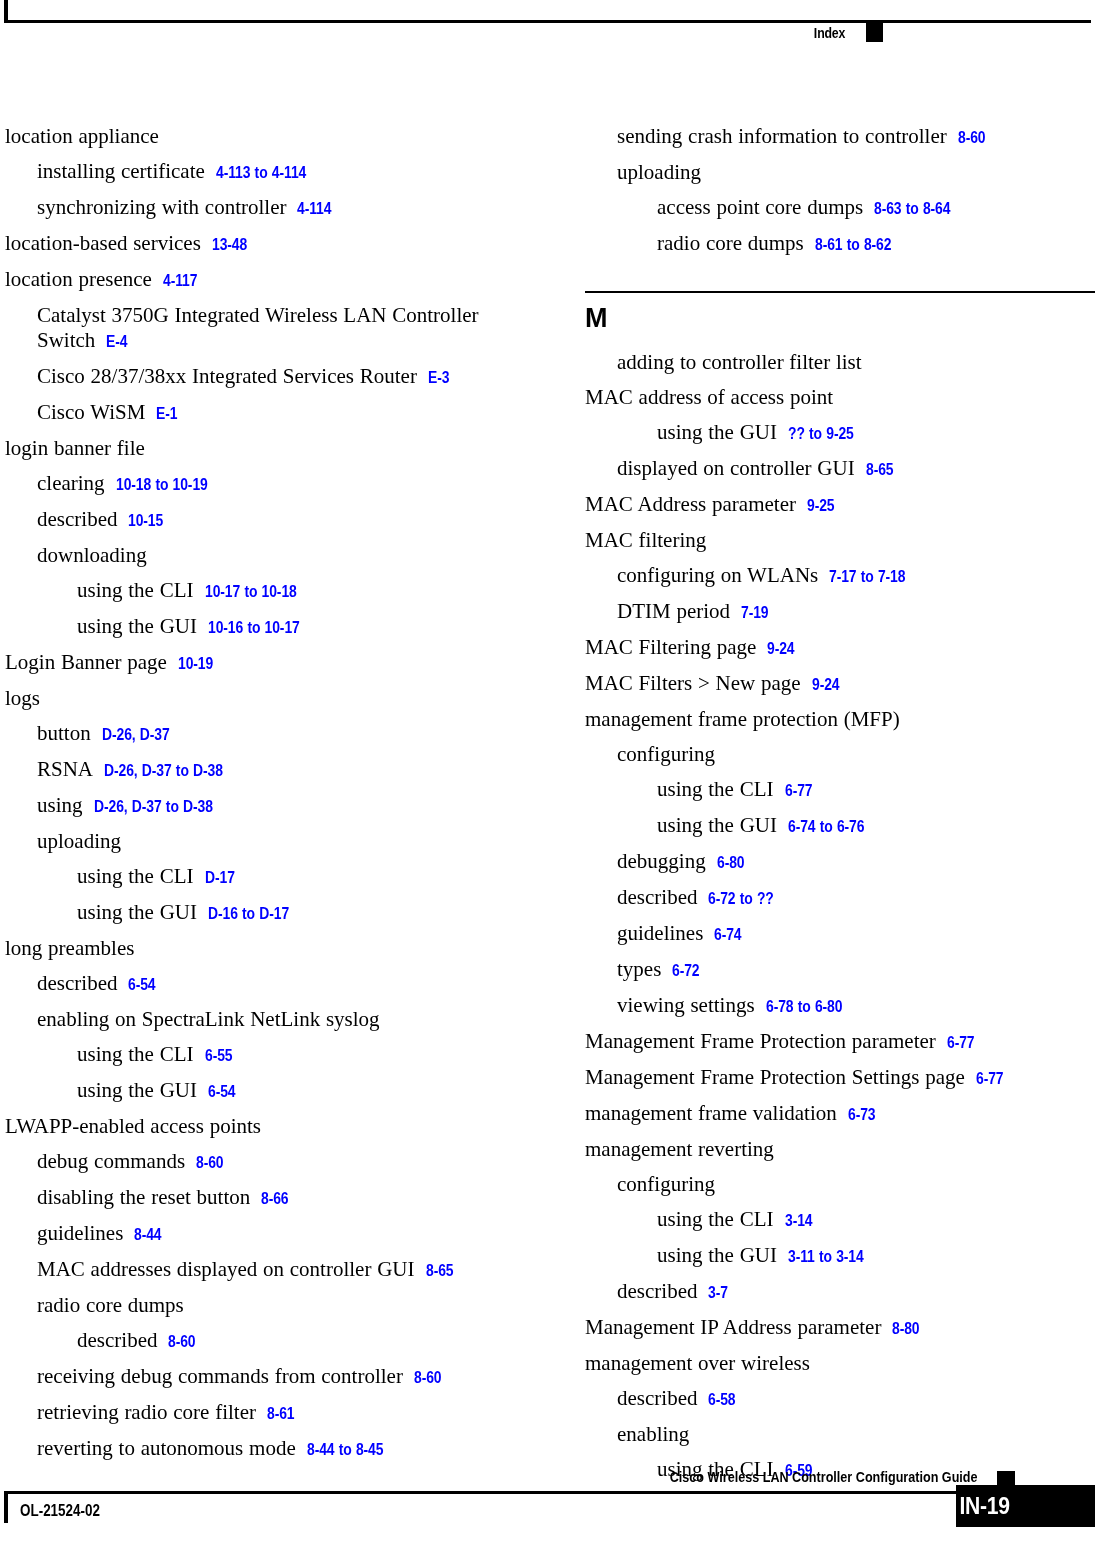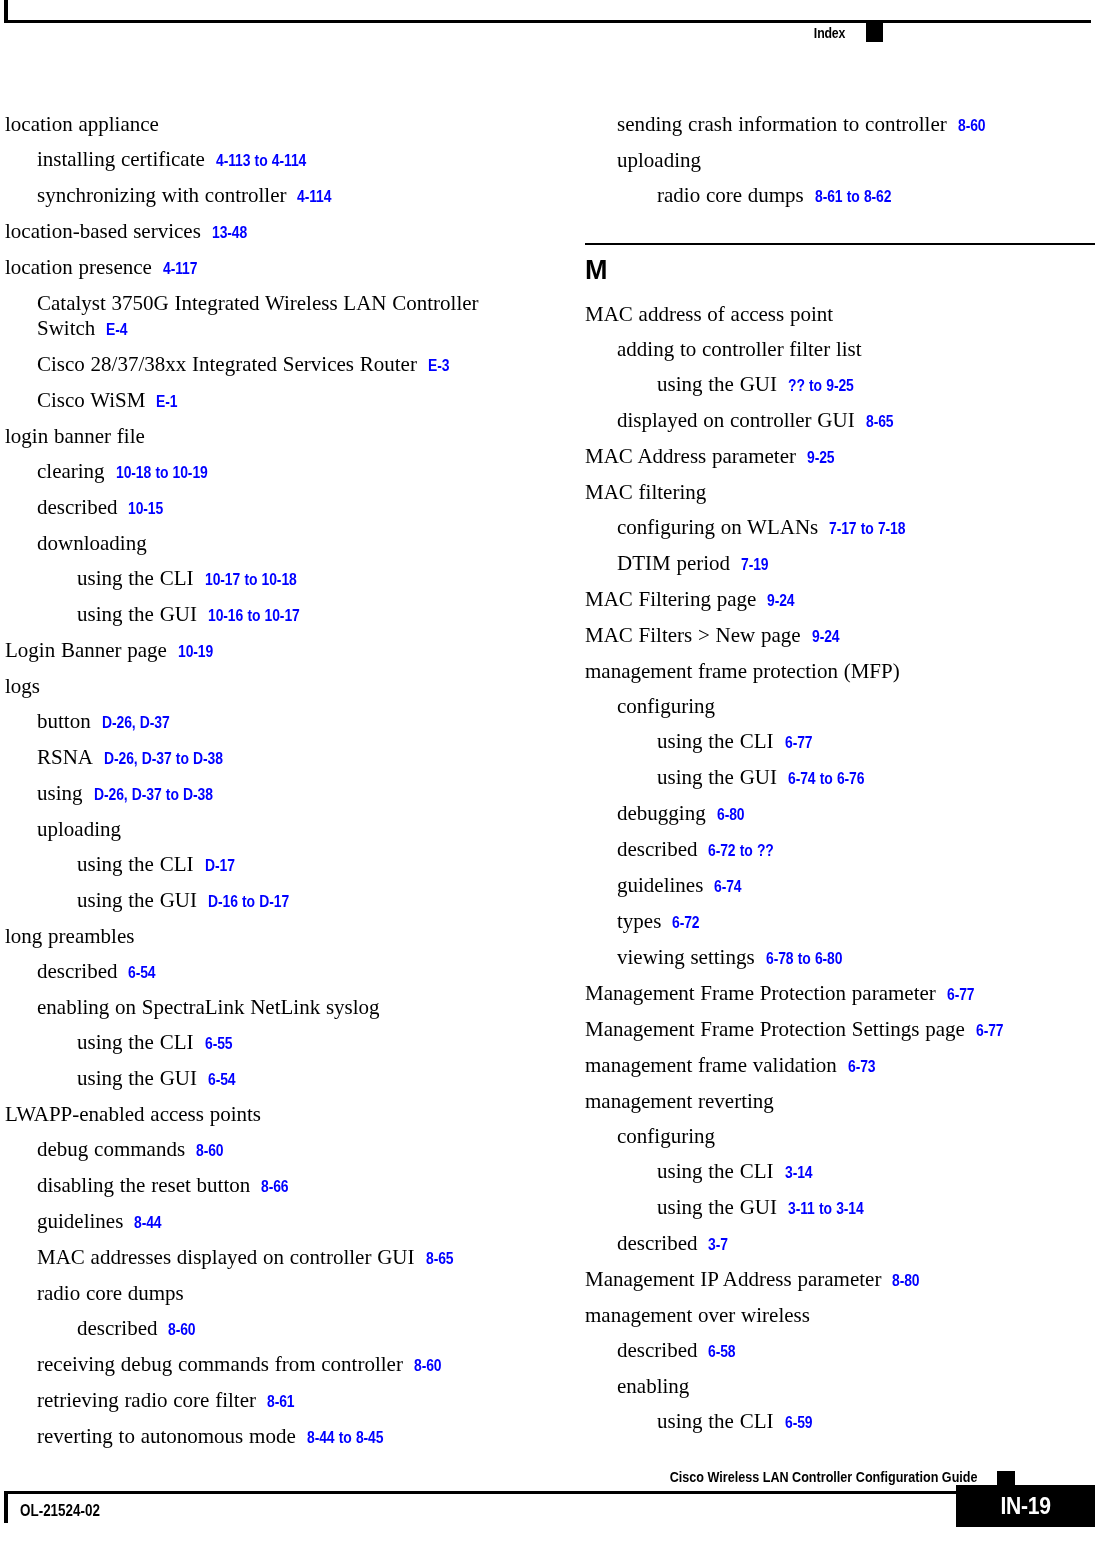--- a/index.html
+++ b/index.html
@@ -66,21 +66,21 @@
     top: 23px;
     width: 17px;
     height: 19px;
     background: #000000;
   }
 
   
   .columns {
     position: absolute;
     left: 0;
-    top: 112px;
+    top: 124px;
     width: 1095px;
     height: 1330px;
   }
   .col {
     position: absolute;
     top: 0;
     width: 510px;
   }
   .col-left  { left: 5px; }
   .col-right { left: 585px; }
@@ -199,21 +199,21 @@
     bottom: 4px;
     width: 139px;
     height: 42px;
     background: #000000;
     color: #ffffff;
     font-family: "Liberation Sans Narrow", "Liberation Sans", sans-serif;
     font-weight: bold;
     font-size: 24px;
     display: flex;
     align-items: center;
-    justify-content: center;
+    justify-content: flex-start;
     letter-spacing: -0.3px;
   }
   .footer-pagebadge span {
     transform: scaleX(0.88);
     display: inline-block;
   }
 </style>
 </head>
 <body>
 
@@ -262,27 +262,28 @@
         <div class="entry lvl1"><span class="term">MAC addresses displayed on controller GUI</span><span class="ref">8-65</span></div>
         <div class="entry lvl1"><span class="term">radio core dumps</span></div>
         <div class="entry lvl2"><span class="term">described</span><span class="ref">8-60</span></div>
         <div class="entry lvl1"><span class="term">receiving debug commands from controller</span><span class="ref">8-60</span></div>
         <div class="entry lvl1"><span class="term">retrieving radio core filter</span><span class="ref">8-61</span></div>
         <div class="entry lvl1"><span class="term">reverting to autonomous mode</span><span class="ref">8-44 to 8-45</span></div>
       </div>
     <div class="col col-right">
         <div class="entry lvl1"><span class="term">sending crash information to controller</span><span class="ref">8-60</span></div>
         <div class="entry lvl1"><span class="term">uploading</span></div>
+        <div class="entry lvl2"><span class="term">access point core dumps</span><span class="ref">8-63 to 8-64</span></div>
         <div class="entry lvl2"><span class="term">radio core dumps</span><span class="ref">8-61 to 8-62</span></div>
         <div class="section-block">
           <div class="section-rule"></div>
           <div class="section-letter">M</div>
         </div>
+        <div class="entry lvl1"><span class="term">adding to controller filter list</span></div>
         <div class="entry lvl0"><span class="term">MAC address of access point</span></div>
-        <div class="entry lvl1"><span class="term">adding to controller filter list</span></div>
         <div class="entry lvl2"><span class="term">using the GUI</span><span class="ref">?? to 9-25</span></div>
         <div class="entry lvl1"><span class="term">displayed on controller GUI</span><span class="ref">8-65</span></div>
         <div class="entry lvl0"><span class="term">MAC Address parameter</span><span class="ref">9-25</span></div>
         <div class="entry lvl0"><span class="term">MAC filtering</span></div>
         <div class="entry lvl1"><span class="term">configuring on WLANs</span><span class="ref">7-17 to 7-18</span></div>
         <div class="entry lvl1"><span class="term">DTIM period</span><span class="ref">7-19</span></div>
         <div class="entry lvl0"><span class="term">MAC Filtering page</span><span class="ref">9-24</span></div>
         <div class="entry lvl0"><span class="term">MAC Filters &gt; New page</span><span class="ref">9-24</span></div>
         <div class="entry lvl0"><span class="term">management frame protection (MFP)</span></div>
         <div class="entry lvl1"><span class="term">configuring</span></div>

